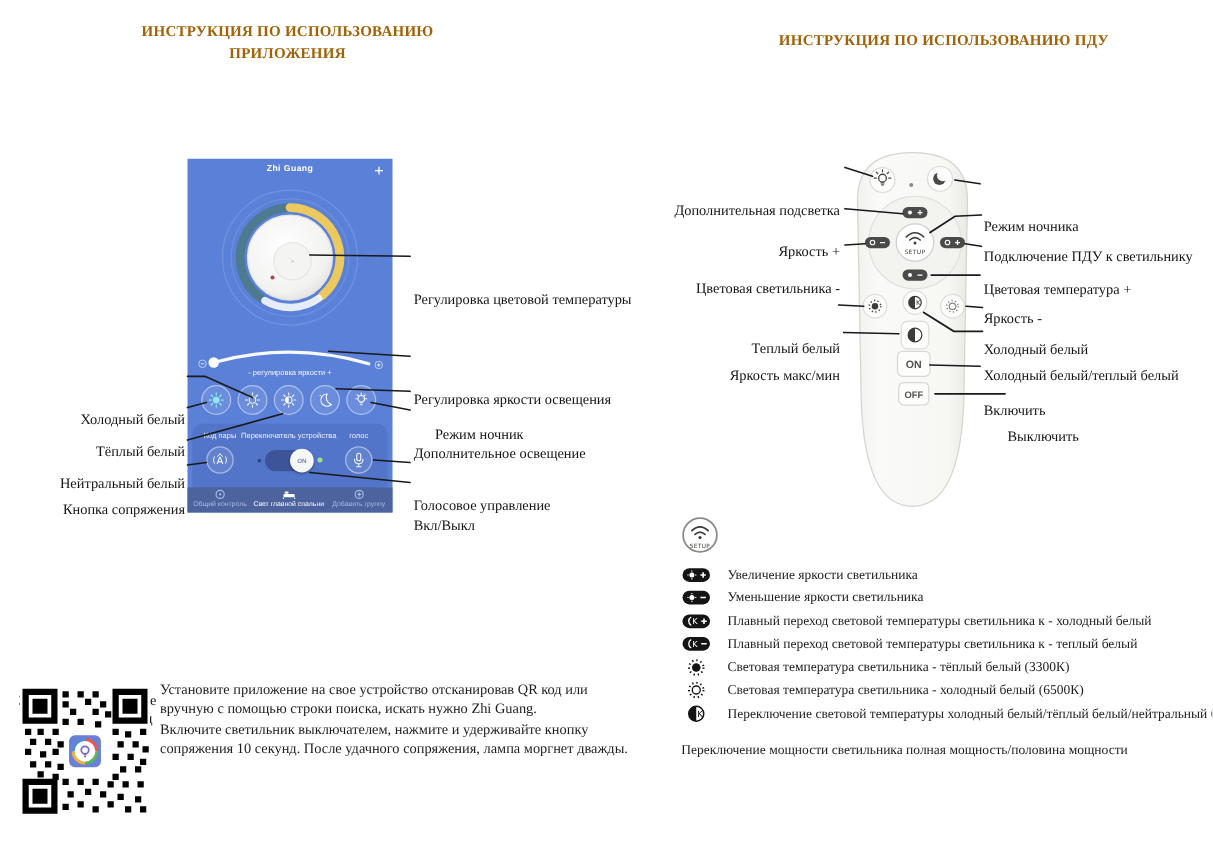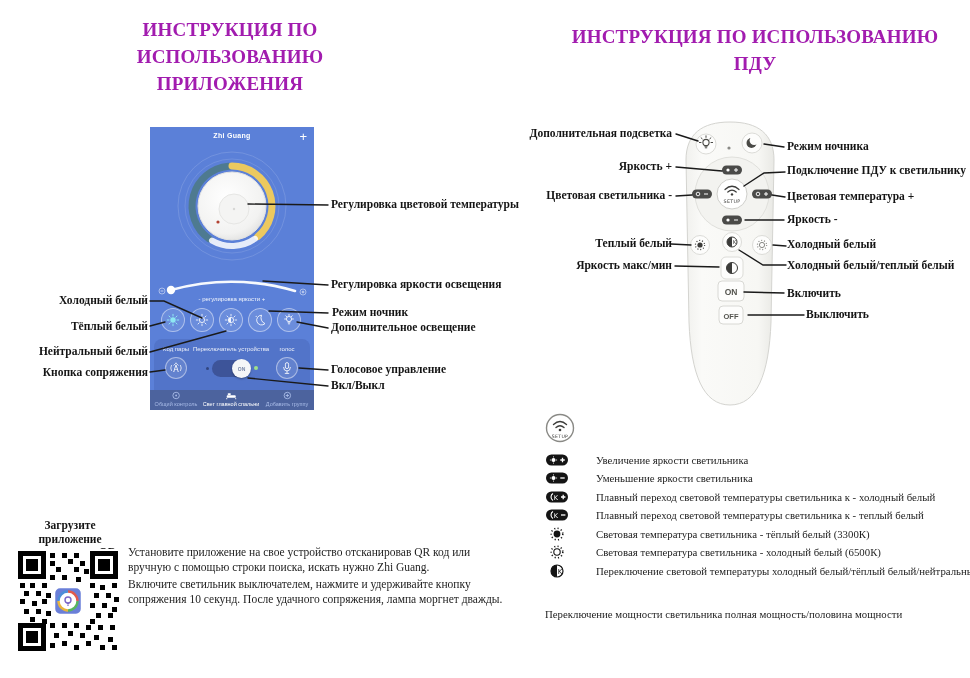--- a/index.html
+++ b/index.html
@@ -1,24 +1,24 @@
 <!DOCTYPE html>
 <html><head>
 <meta charset="utf-8">
 <style>
   html,body{margin:0;padding:0;background:#ffffff;}
   #canvas{position:relative;width:970px;height:678px;background:#fff;overflow:hidden;
           font-family:"Liberation Serif",serif;color:#1a1a1a;}
   .abs{position:absolute;}
-  .title{position:absolute;font-weight:bold;font-size:19px;line-height:1.42;
-         text-align:center;letter-spacing:.2px;color:#a21caf;}
-  .lbl{position:absolute;font-weight:bold;font-size:11.5px;color:#141414;white-space:nowrap;}
+  .title{position:absolute;font-weight:bold;font-size:12px;line-height:1.42;
+         text-align:center;letter-spacing:.2px;color:#a16207;}
+  .lbl{position:absolute;font-weight:normal;font-size:11.5px;color:#141414;white-space:nowrap;margin-top:36px;}
   .lbl.right-align{text-align:right;}
   .par{position:absolute;font-size:11.5px;line-height:1.28;color:#1d1d1d;}
-  .legend-row{position:absolute;left:545px;height:18px;display:flex;align-items:center;gap:27px;}
+  .legend-row{position:absolute;left:545px;height:18px;display:flex;align-items:center;gap:13px;}
   .legend-text{font-size:10.8px;color:#1d1d1d;white-space:nowrap;}
   
   #app{position:absolute;left:150px;top:127px;width:164px;height:283px;background:#5b80d8;
        font-family:"Liberation Sans",sans-serif;}
   #app .hdr{position:absolute;top:5px;left:0;width:100%;text-align:center;color:#fff;
             font-size:7px;font-weight:bold;letter-spacing:.3px;}
   #app .plus{position:absolute;top:2px;right:7px;color:#fff;font-size:13px;font-weight:400;}
   #app .arc-text{position:absolute;top:169px;left:0;width:100%;text-align:center;
                  font-size:6px;color:rgba(255,255,255,.92);}
   #app .panel{position:absolute;left:4px;top:212px;width:156px;height:52px;
@@ -172,21 +172,21 @@
     </div>
   </div>
 
   <div class="lbl right-align z6" style="right:822px;top:294px;">Холодный белый</div>
   <div class="lbl right-align z6" style="right:822px;top:320px;">Тёплый белый</div>
   <div class="lbl right-align z6" style="right:822px;top:345px;">Нейтральный белый</div>
   <div class="lbl right-align z6" style="right:822px;top:366px;">Кнопка сопряжения</div>
 
   <div class="lbl z6" style="left:331px;top:198px;">Регулировка цветовой температуры</div>
   <div class="lbl z6" style="left:331px;top:278px;">Регулировка яркости освещения</div>
-  <div class="lbl z6" style="left:332px;top:306px;">Режим ночник</div>
+  <div class="lbl z6" style="left:348px;top:306px;">Режим ночник</div>
   <div class="lbl z6" style="left:331px;top:321px;">Дополнительное освещение</div>
   <div class="lbl z6" style="left:331px;top:363px;">Голосовое управление</div>
   <div class="lbl z6" style="left:331px;top:379px;">Вкл/Выкл</div>
 
   <svg class="abs" style="left:660px;top:112px;" width="145" height="300" viewBox="0 0 145 300">
     <defs>
       <linearGradient id="bodyg" x1="0" y1="0" x2="1" y2="0">
         <stop offset="0%" stop-color="#f1f1ee"></stop>
           <stop offset="18%" stop-color="#fafaf8"></stop>
         <stop offset="82%" stop-color="#f7f7f4"></stop>

